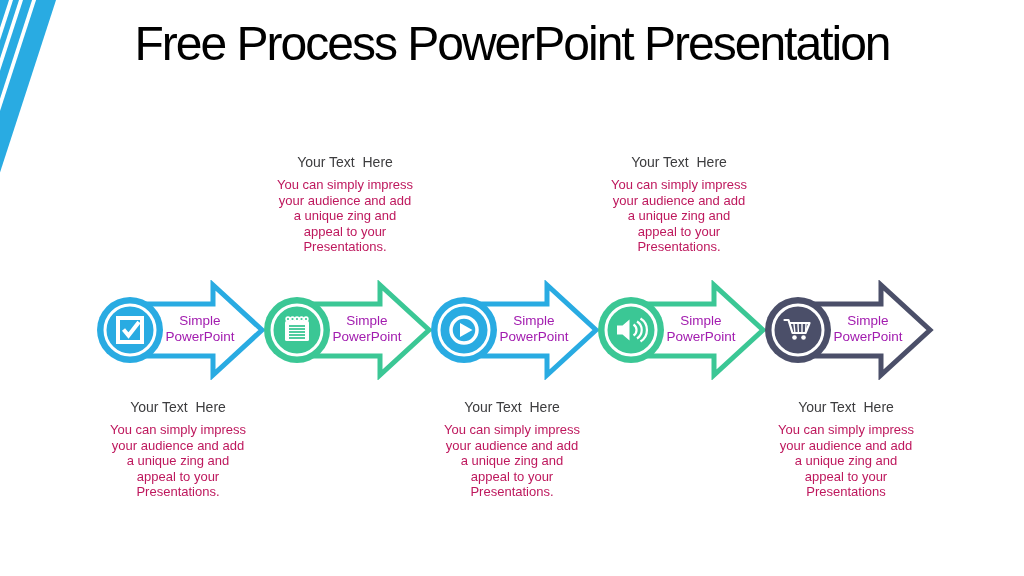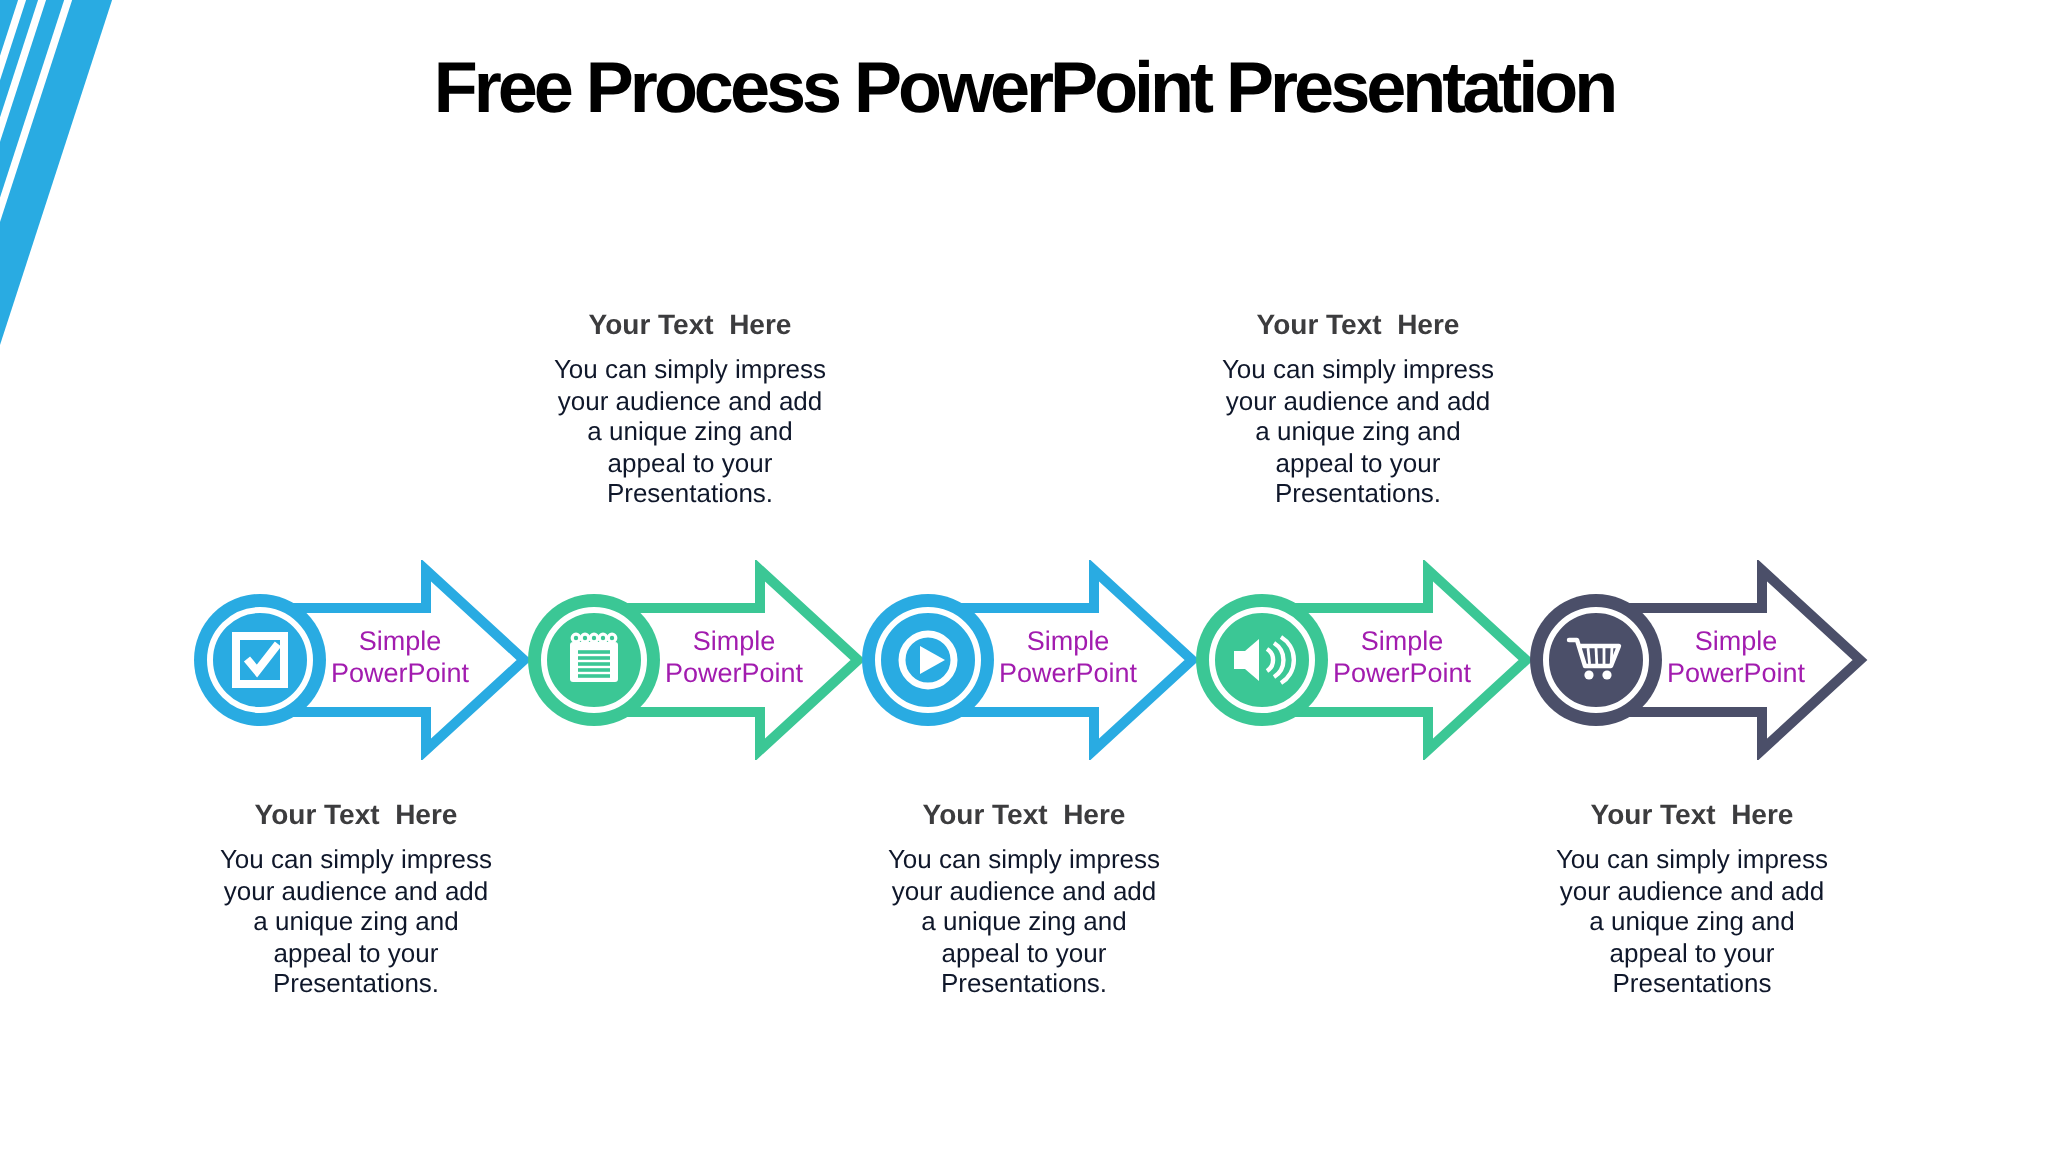--- a/index.html
+++ b/index.html
@@ -4,36 +4,36 @@
 <style>
   html,body { margin:0; padding:0; background:#e8e8e8; }
   .slide {
     position:relative; width:1024px; height:576px; margin:0 auto;
     background:#ffffff; overflow:hidden;
     font-family:"Liberation Sans", sans-serif;
   }
   .stripes { position:absolute; left:0; top:0; }
   .title {
     position:absolute; left:0; right:0; top:18px; margin:0;
-    text-align:center; font-size:36px; line-height:52px; font-weight:bold;
+    text-align:center; font-size:48px; line-height:52px; font-weight:normal;
     letter-spacing:-2px; color:#000000; white-space:nowrap;
   }
   .unit { position:absolute; top:280px; width:175px; height:100px; }
   .unit svg { position:absolute; left:0; top:0; }
   .unit-label {
     position:absolute; left:55px; top:33px; width:100px;
     text-align:center; font-size:13.5px; line-height:16px; color:#a21caf;
   }
   .callout { position:absolute; width:176px; text-align:center; }
   .callout-heading {
-    margin:0 0 7px 0; font-size:14px; font-weight:bold; color:#3C3C3E;
+    margin:0 0 7px 0; font-size:14px; font-weight:normal; color:#3C3C3E;
     white-space:pre;
   }
   .callout-body {
-    margin:0; font-size:13px; line-height:15.5px; color:#0f172a;
+    margin:0; font-size:13px; line-height:15.5px; color:#be185d;
     white-space:pre-line;
   }
 </style>
 </head>
 <body>
 
 <div class="slide">
   <svg class="stripes" width="80" height="195" viewBox="0 0 80 195">
     <g id="stripe-group" transform="rotate(18)">
         <rect x="-60" y="-30" width="68.6" height="215" fill="#29ABE2"></rect>

